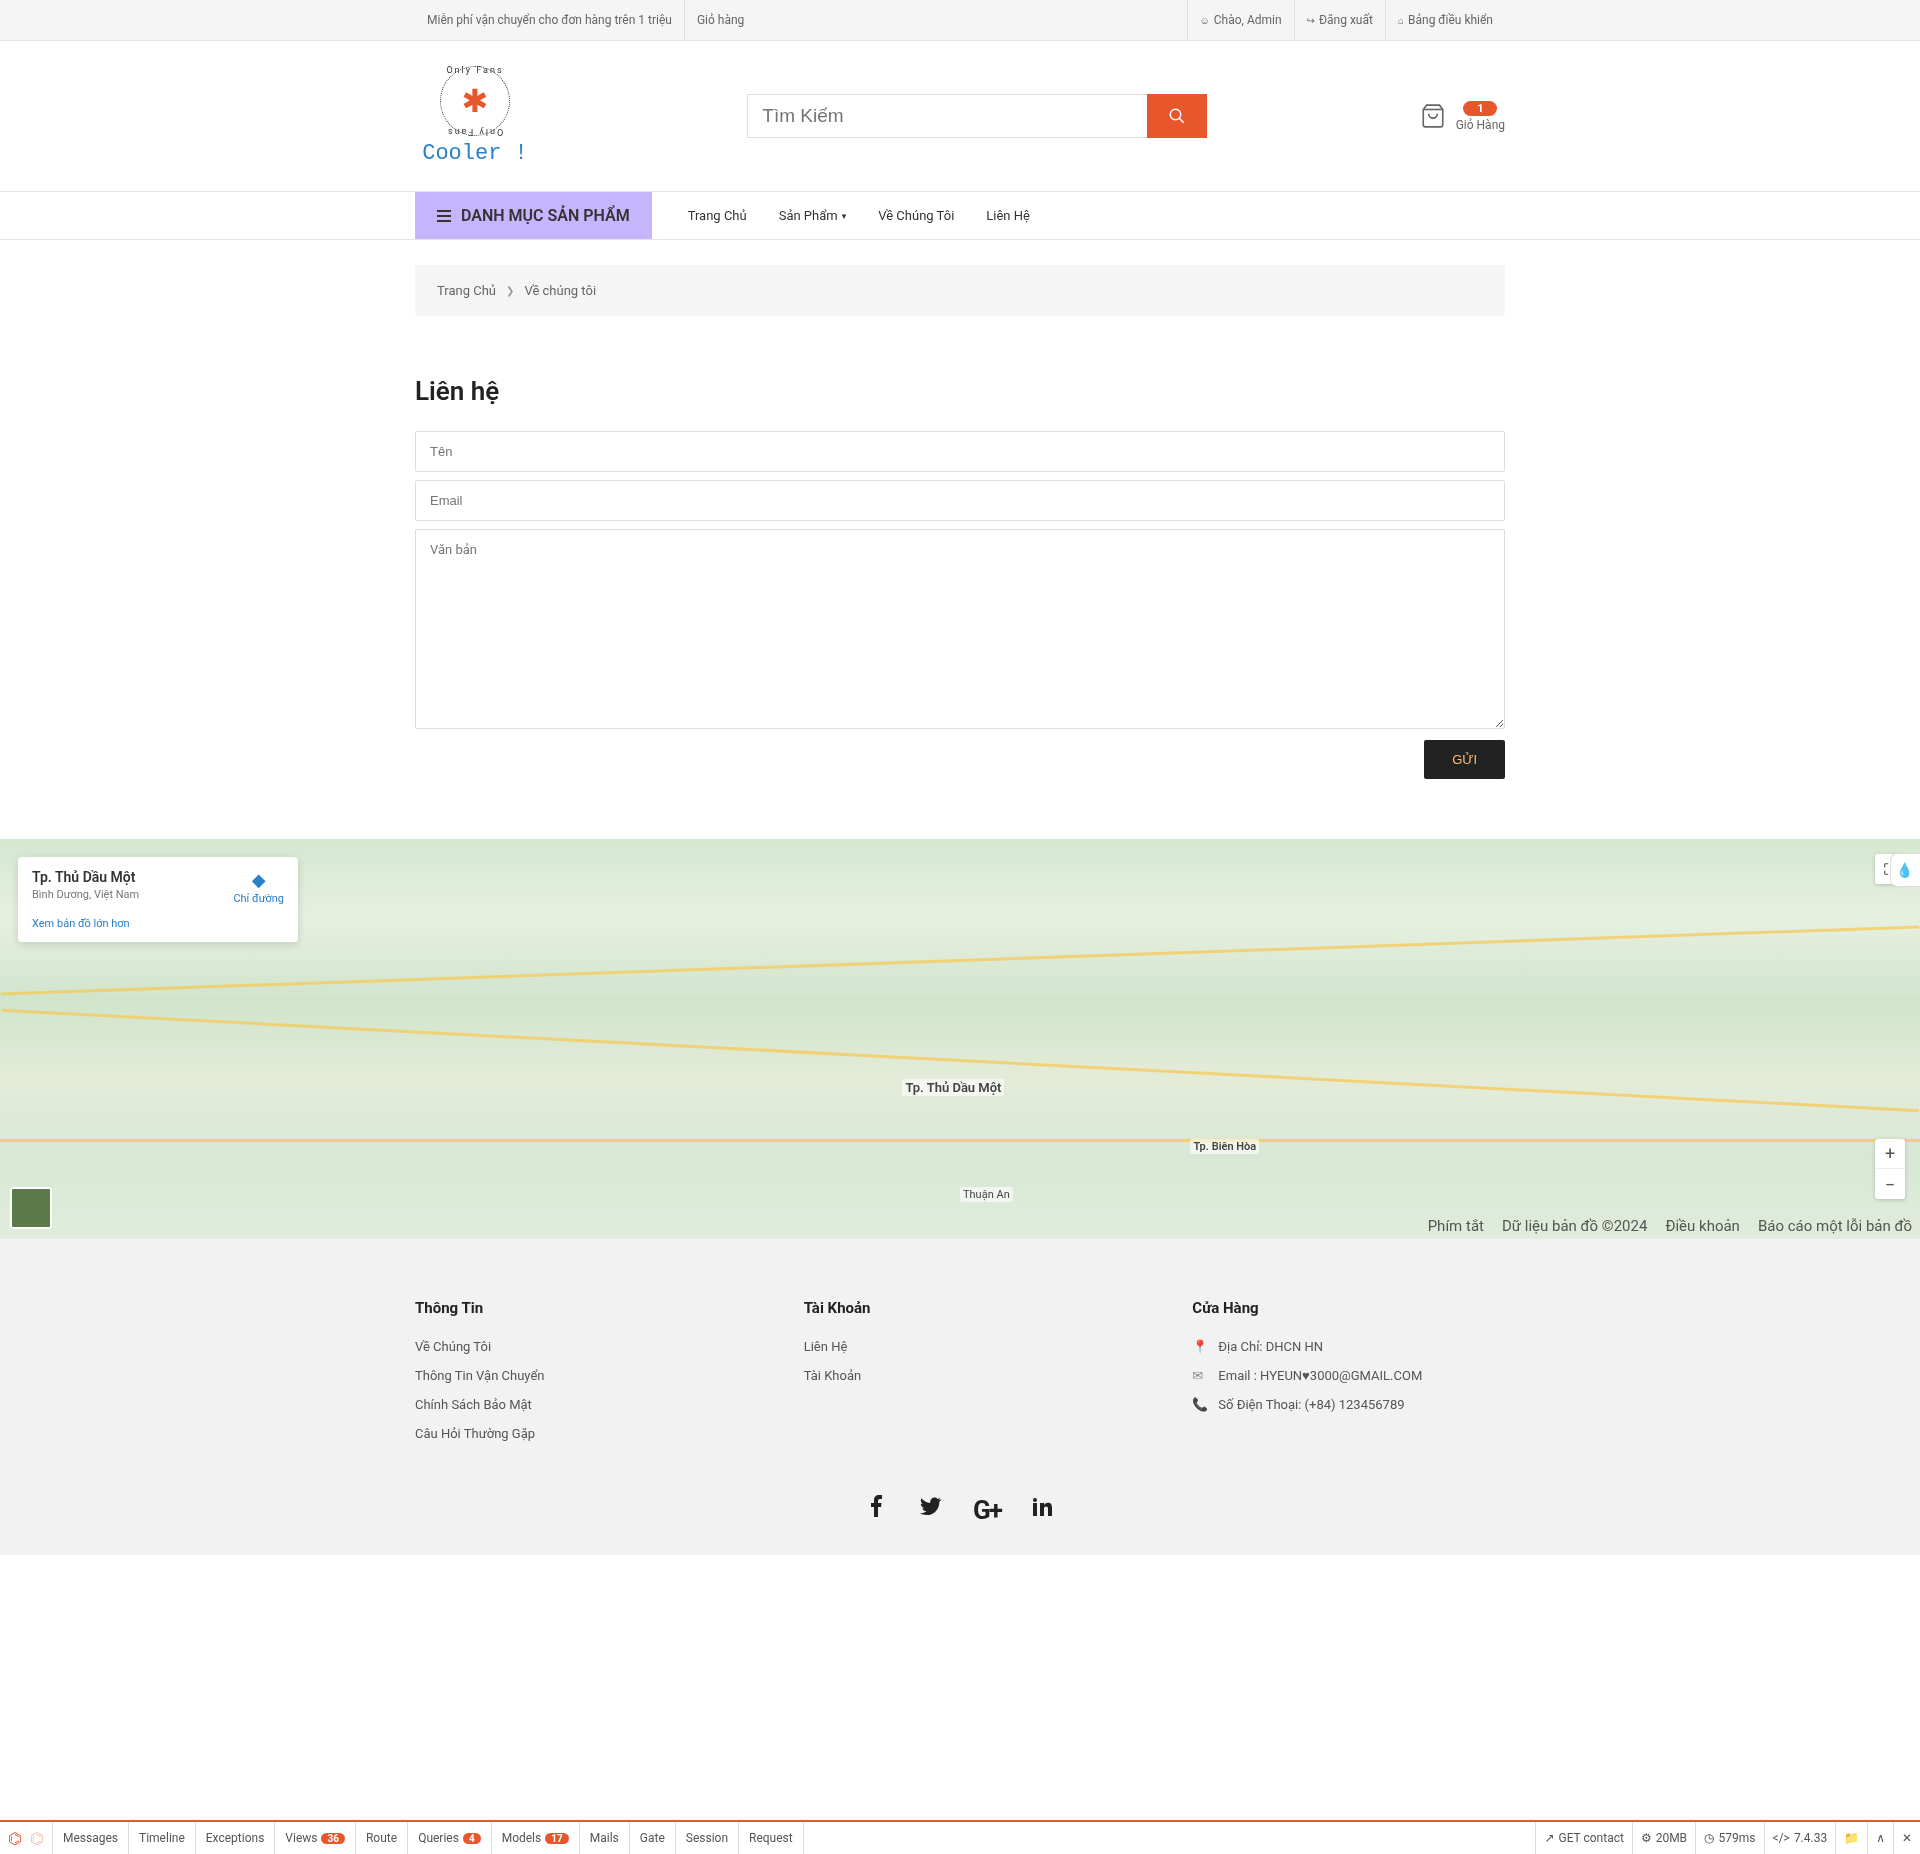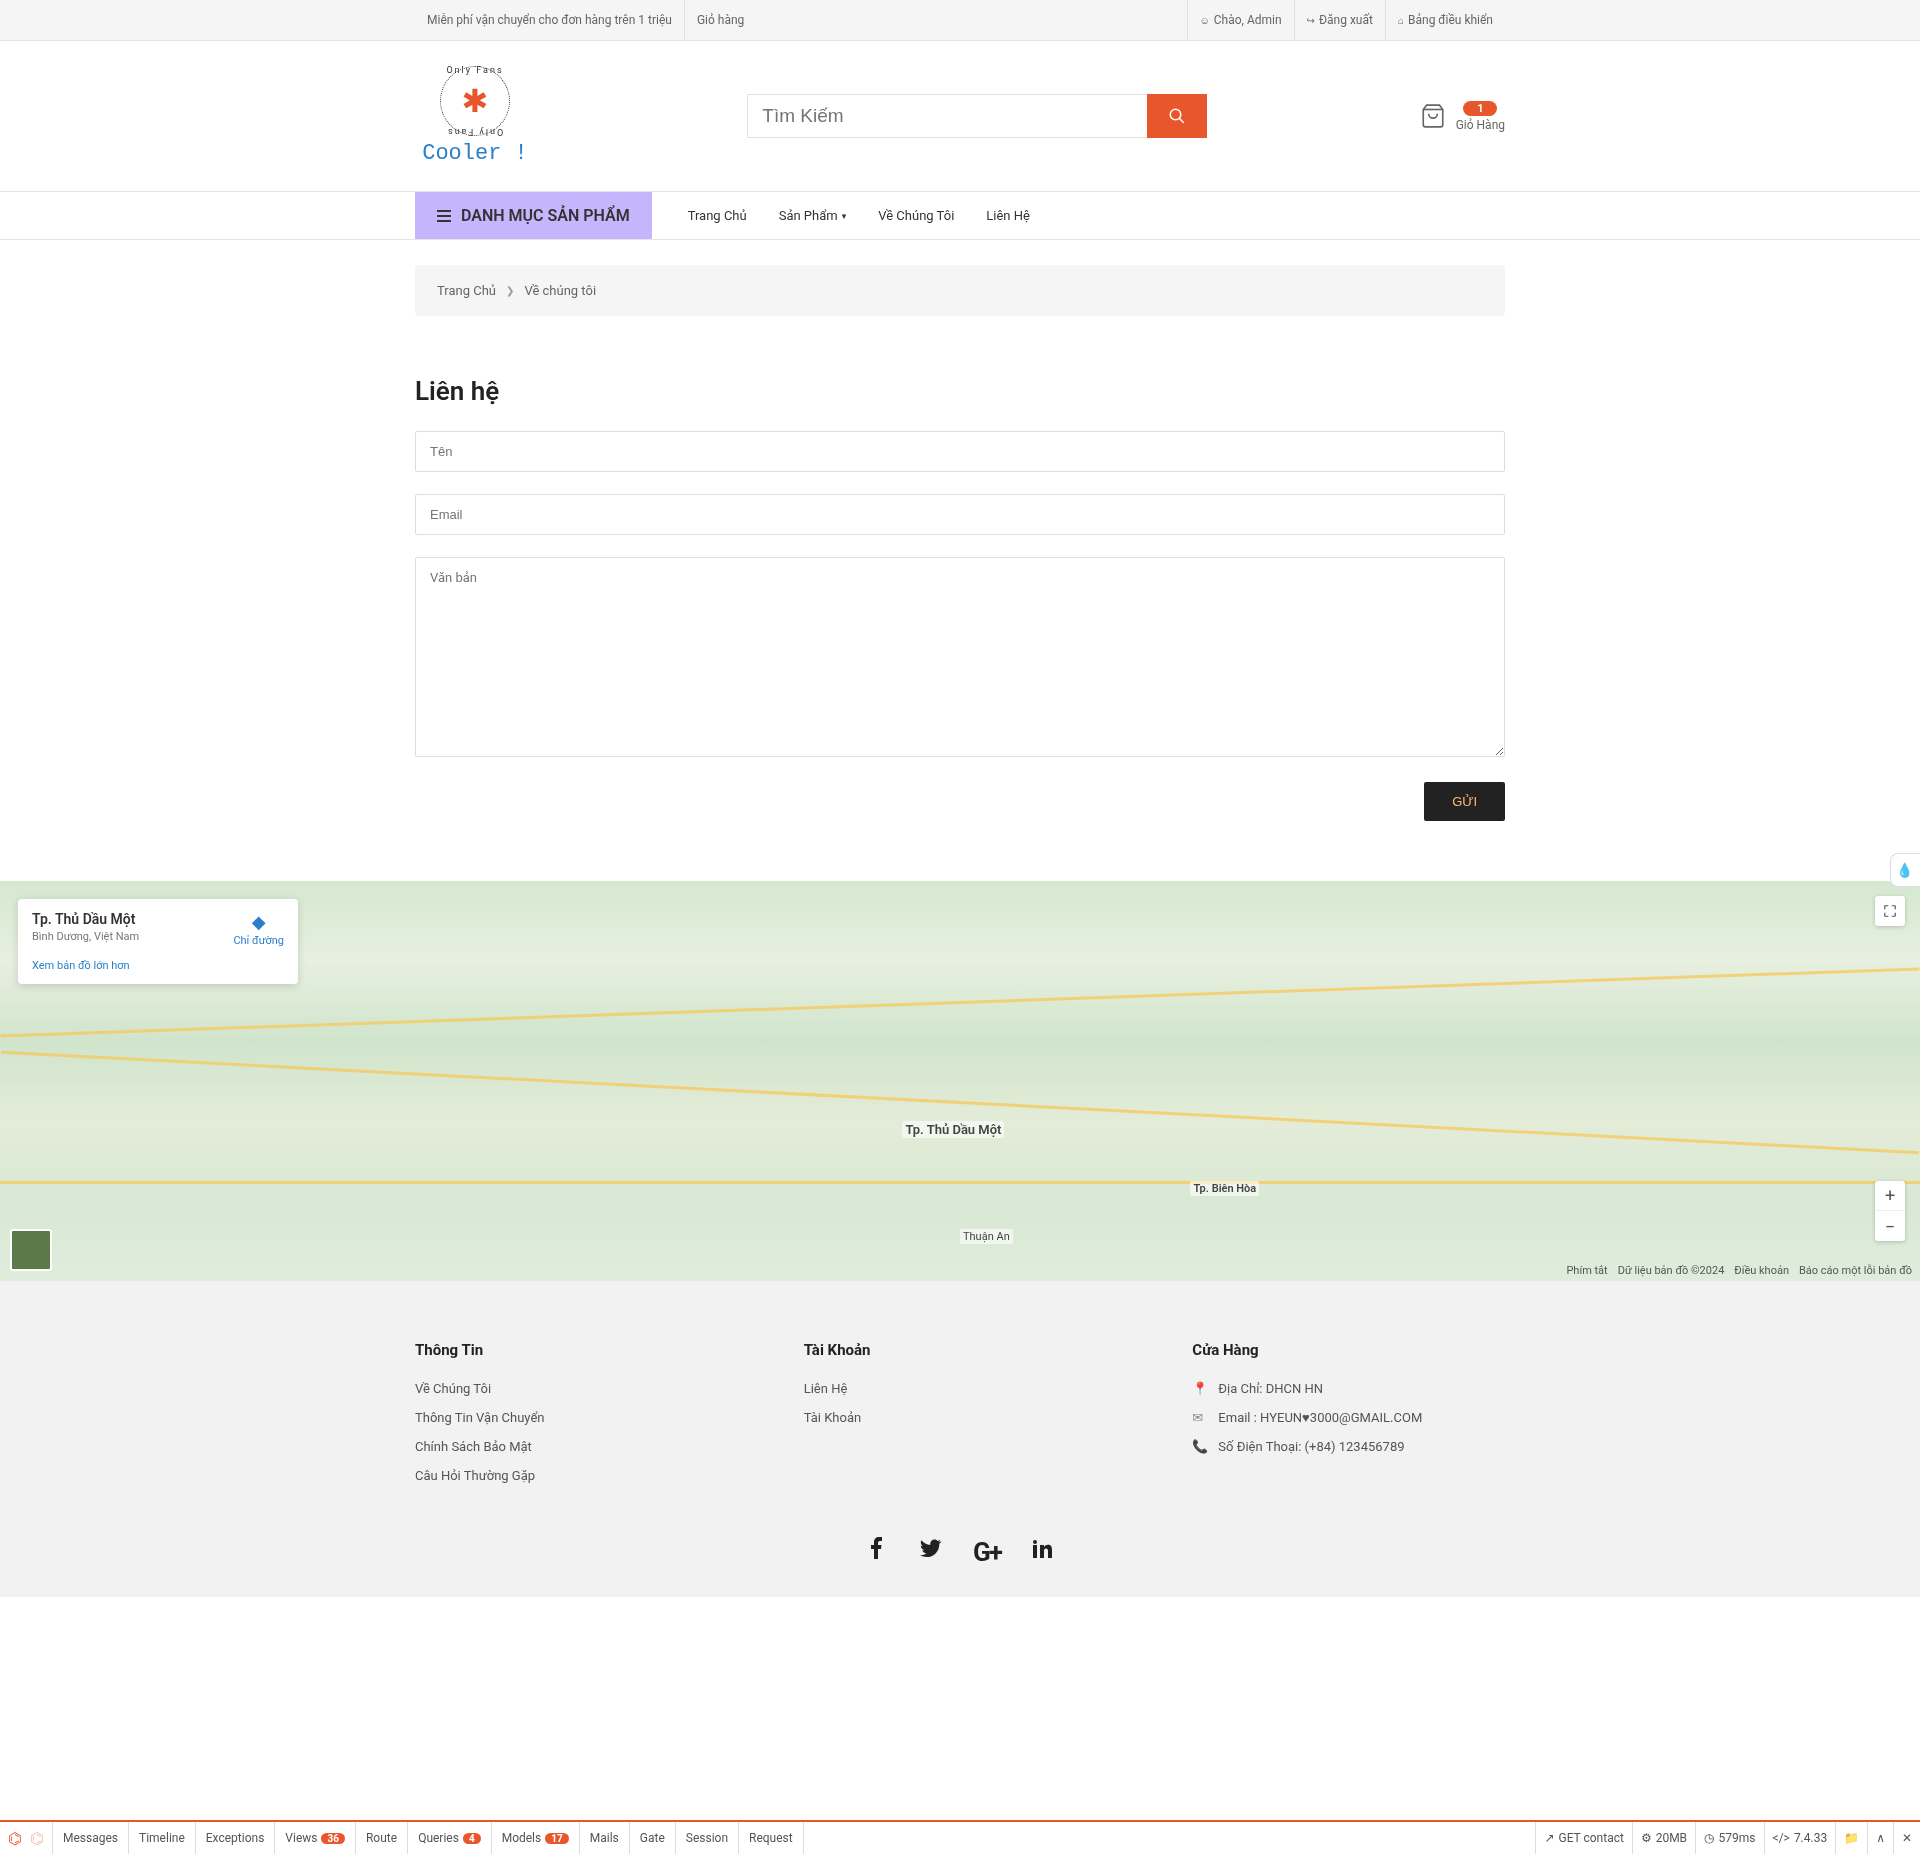--- a/index.html
+++ b/index.html
@@ -45,21 +45,21 @@
 .nav-link{padding:14px 16px;font-size:13px;cursor:pointer;display:flex;align-items:center;gap:4px}
 
 
 .breadcrumb{background:#f5f5f5;margin-top:25px;border-radius:4px}
 .breadcrumb-inner{padding:18px 22px;display:flex;align-items:center;gap:10px;font-size:13px;color:#666}
 .breadcrumb-sep{color:#999;font-size:10px}
 
 
 .contact-section{margin-top:60px;margin-bottom:60px}
 .contact-title{font-size:26px;font-weight:600;margin-bottom:25px;color:#222}
-.form-input,.form-textarea{width:100%;border:1px solid #ddd;padding:12px 14px;font-size:13px;margin-bottom:22px;outline:none;border-radius:2px}
+.form-input,.form-textarea{width:100%;border:1px solid #ddd;padding:12px 14px;font-size:13px;margin-bottom:8px;outline:none;border-radius:2px}
 .form-textarea{height:200px;resize:vertical;font-family:inherit}
 .form-row{display:flex;justify-content:flex-end}
 .btn-submit{background:#222;color:#fdba74;border:none;padding:12px 28px;font-size:13px;cursor:pointer;border-radius:2px}
 
 
 .map-section{height:400px;background:linear-gradient(180deg,#d4e8d0 0%,#e8f0e0 20%,#d0e4cc 40%,#e4ecd8 60%,#d8e8d4 80%,#e0ecdc 100%);position:relative;overflow:hidden}
 .map-card{position:absolute;top:18px;left:18px;background:#fff;padding:12px 14px;border-radius:4px;box-shadow:0 2px 8px rgba(0,0,0,0.15);width:280px}
 .map-card-top{display:flex;justify-content:space-between;align-items:flex-start}
 .map-card-title{font-size:14px;font-weight:600;margin-bottom:3px}
 .map-card-sub{font-size:11px;color:#777}
@@ -72,21 +72,21 @@
 .map-road-2{top:55%;left:0;right:0;transform:rotate(3deg)}
 .map-road-3{top:75%;left:0;right:0}
 .map-label{position:absolute;font-size:11px;color:#444;background:rgba(255,255,255,0.6);padding:1px 3px;border-radius:2px}
 .map-city-1{top:60%;left:47%;font-weight:600;font-size:13px}
 .map-city-2{top:75%;left:62%;font-weight:600}
 .map-city-3{top:87%;left:50%}
 .map-controls{position:absolute;right:15px;bottom:40px;background:#fff;border-radius:3px;box-shadow:0 1px 4px rgba(0,0,0,0.2);display:flex;flex-direction:column;width:30px}
 .map-btn{width:30px;height:30px;display:flex;align-items:center;justify-content:center;cursor:pointer;font-size:18px;color:#555;border-bottom:1px solid #eee}
 .map-btn:last-child{border-bottom:none}
 .map-fullscreen{position:absolute;right:15px;top:15px;background:#fff;width:30px;height:30px;border-radius:3px;box-shadow:0 1px 4px rgba(0,0,0,0.2);display:flex;align-items:center;justify-content:center;cursor:pointer}
-.map-footer{position:absolute;right:8px;bottom:4px;display:flex;gap:10px;font-size:11px;color:#555}
+.map-footer{position:absolute;right:8px;bottom:4px;display:flex;gap:18px;font-size:15px;color:#555}
 .map-thumb{position:absolute;left:10px;bottom:10px;width:42px;height:42px;border:2px solid #fff;border-radius:3px;background:#5a7a4a;cursor:pointer}
 
 
 .footer{background:#f2f2f2;padding:60px 0 30px}
 .footer .container{display:flex;gap:76px}
 .footer-col{flex:1}
 .footer-heading{font-size:15px;font-weight:700;margin-bottom:22px;color:#222}
 .footer-link{display:block;font-size:13px;color:#555;margin-bottom:14px;cursor:pointer}
 .footer-info{display:flex;align-items:center;gap:10px;font-size:13px;color:#555;margin-bottom:14px}
 .footer-icon{color:#888;width:16px}

